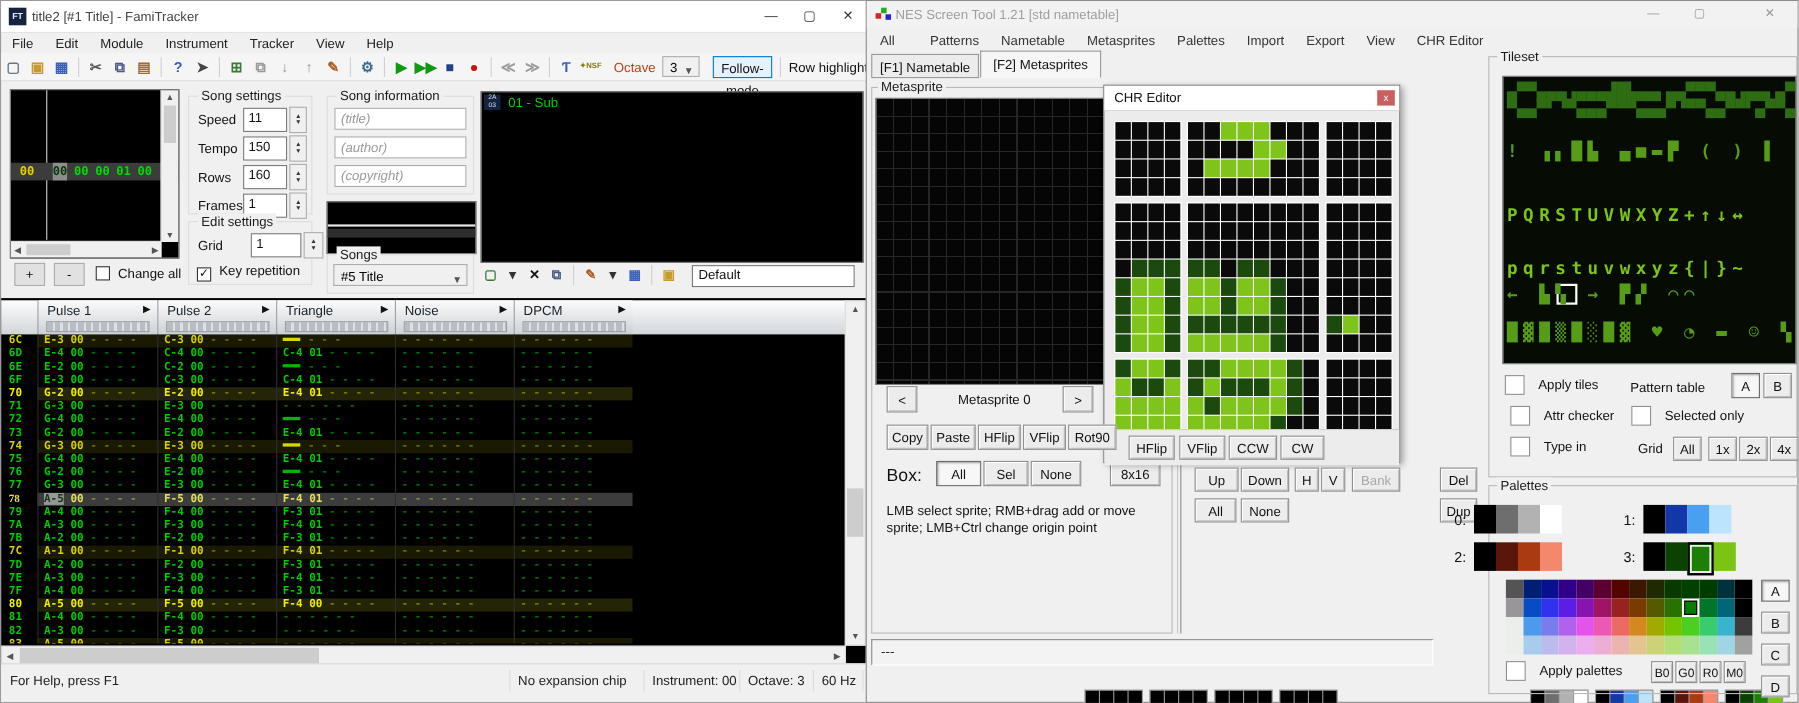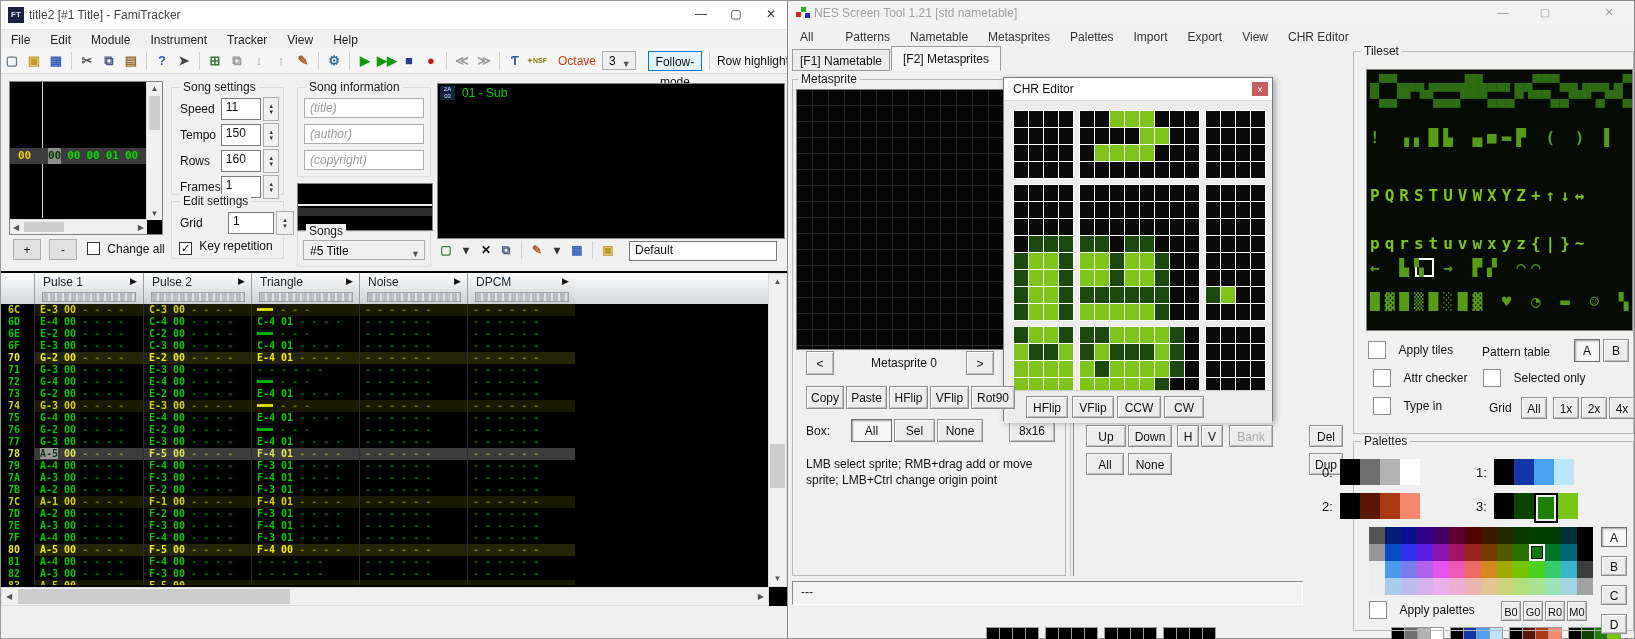--- a/index.html
+++ b/index.html
@@ -67,21 +67,21 @@
   #patrows{position:absolute;left:0;top:33px;width:768px;height:281px;overflow:hidden;
     font-family:"DejaVu Sans Mono",monospace;font-size:10px;font-weight:bold;}
   .prow{position:relative;height:12px;line-height:12px;white-space:nowrap;}
   .rn{position:absolute;left:7px;width:26px;color:#00ca00;}
   .cells{position:absolute;left:33px;width:541px;height:12px;display:flex;}
   .pcell{box-sizing:border-box;border-left:1px solid #2e2e2e;padding-left:5px;overflow:hidden;}
   .m{color:#00ca00;}
   .f{color:#086d08;}
   .hl1 .cells{background:#1a1a02;} .hl1 .m{color:#d2d200;} .hl1 .rn{color:#d2d200;} .hl1 .f{color:#6e6e04;}
   .hl2 .cells{background:#242406;} .hl2 .m{color:#eeee00;} .hl2 .rn{color:#f2f200;} .hl2 .f{color:#7c7c06;}
-  .cur .cells{background:#3c3c3c;} .cur .m{color:#e2e258;} .cur .rn{color:#e2e258;} .cur .f{color:#8a8a40;}
+  .cur .cells{background:#3c3c3c;} .cur .m{color:#e2e258;} .cur .rn{color:#e2e258;font-family:Liberation Serif, serif;} .cur .f{color:#8a8a40;}
   .curbox{background:#979797;color:#123812;}
   .halt{display:inline-block;width:16px;height:3px;vertical-align:2px;background:#00b400;margin-right:7px;}
   .hl1 .halt,.hl2 .halt,.cur .halt{background:#d6d600;}
   .ft-status{position:absolute;left:0;bottom:0;width:790px;height:34px;background:#f0f0f0;border-top:1px solid #d7d7d7;font-size:12px;color:#222;}
   .st-seg{position:absolute;top:8px;}
   .st-div{position:absolute;top:5px;width:1px;height:20px;background:#dddddd;}
   
   #nes{left:787px;top:0;width:848px;height:639px;border:1px solid #8a8a8a;}
   .nes-titlebar{position:absolute;left:0;top:0;right:0;height:24px;background:#f2f2f2;}
   .nes-title{position:absolute;left:26px;top:5px;font-size:12px;color:#9f9f9f;}
@@ -596,20 +596,33 @@
         <span class="arr" style="bottom:3px;left:0;right:0">▼</span>
         <span class="thumb" style="left:1px;right:1px;top:170px;height:44px"></span>
       </div>
       <div class="sb" style="left:0;top:316px;height:17px;width:766px;border:1px solid #dcdcdc">
         <span class="arr" style="left:4px;top:4px">◀</span>
         <span class="arr" style="right:4px;top:4px">▶</span>
         <span class="thumb" style="top:1px;bottom:1px;left:16px;width:272px"></span>
       </div>
     </div>
 
+    <div class="ft-status">
+      <span class="st-seg" style="left:8px">For Help, press F1</span>
+      <span class="st-div" style="left:462px"></span>
+      <span class="st-seg" style="left:470px">No expansion chip</span>
+      <span class="st-div" style="left:584px"></span>
+      <span class="st-seg" style="left:592px">Instrument: 00</span>
+      <span class="st-div" style="left:671px"></span>
+      <span class="st-seg" style="left:679px">Octave: 3</span>
+      <span class="st-div" style="left:738px"></span>
+      <span class="st-seg" style="left:746px">60 Hz</span>
+      <span class="st-div" style="left:783px"></span>
+      <span class="st-seg" style="left:788px">2</span>
+    </div>
   </div>
 
   <div id="nes" class="win">
     <div class="nes-titlebar">
       <div class="abs" style="left:8px;top:6px;width:14px;height:12px">
         <i class="noi abs" style="left:0;top:5px;width:5px;height:5px;background:#d22"></i>
         <i class="noi abs" style="left:5px;top:0;width:5px;height:5px;background:#2a2"></i>
         <i class="noi abs" style="left:9px;top:6px;width:5px;height:5px;background:#22d"></i>
       </div>
       <div class="nes-title">NES Screen Tool 1.21  [std nametable]</div>
@@ -636,21 +649,21 @@
     <span class="nes-grouplabel" style="left:10px;top:71px">Metasprite</span>
     <div id="mscanvas"></div>
 
     <div class="btn" style="left:18px;top:350px;width:28px;height:24px;line-height:24px">&lt;</div>
     <div class="abs" style="left:60px;top:355px;width:112px;text-align:center;font-size:12px;color:#111">Metasprite 0</div>
     <div class="btn" style="left:178px;top:350px;width:28px;height:24px;line-height:24px">&gt;</div>
     <div class="btn" style="left:222px;top:350px;width:40px;height:24px;line-height:24px">Grid</div>
 
     <div id="ms-buttons"></div>
 
-    <div class="abs" style="left:18px;top:423px;font-size:12px;color:#111">Box:</div>
+    <div class="abs" style="left:18px;top:423px;font-size:16px;color:#111">Box:</div>
     <div id="box-buttons"></div>
     <div class="btn" style="left:221px;top:418px;width:46px;height:23px;line-height:23px">8x16</div>
 
     <div id="helptext">
       <div id="helpwrap" style="position:absolute;left:18px;top:455px;width:262px;font-size:12px;color:#111;line-height:16px">LMB select sprite; RMB+drag add or move sprite; LMB+Ctrl change origin point</div>
     </div>
 
     <div class="vdivider" style="left:282px;top:78px;height:497px"></div>
     <div id="panel-row1"></div>
     <div id="panel-row2"></div>

